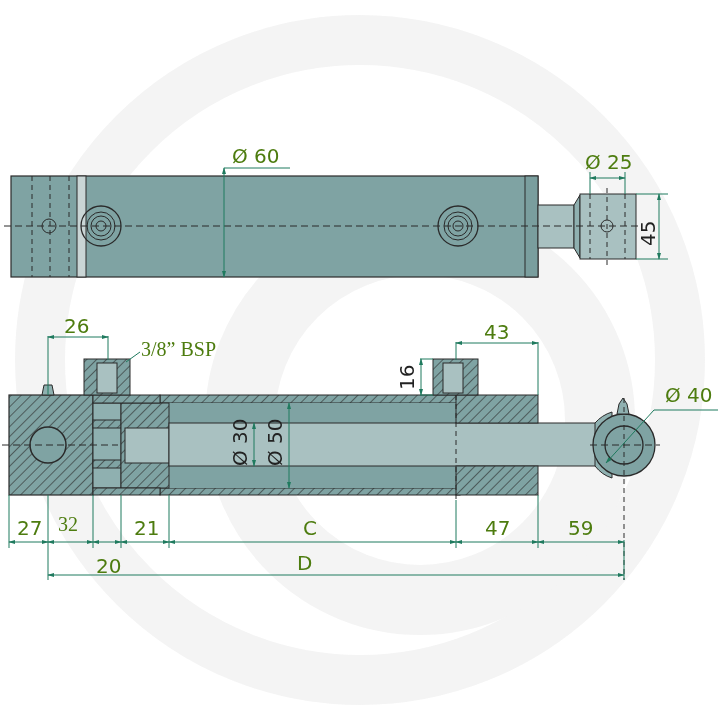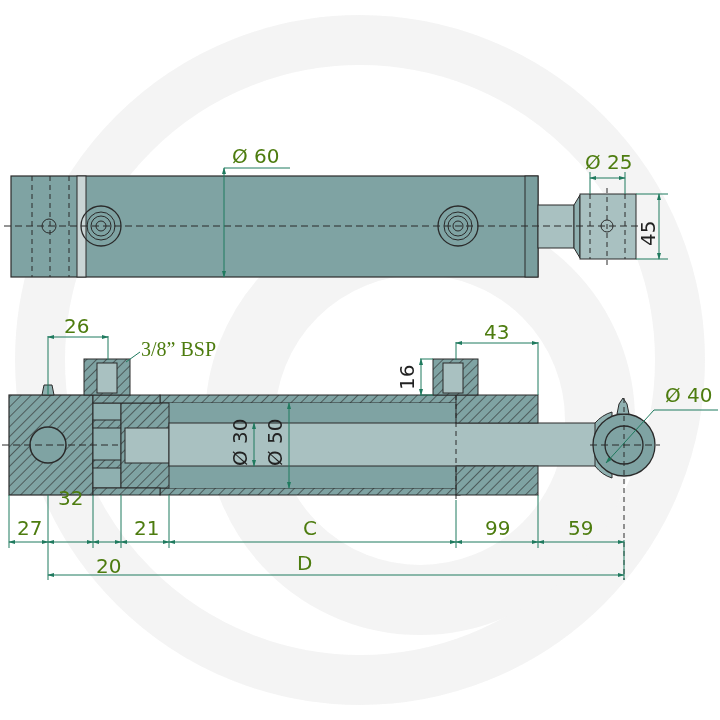--- a/index.html
+++ b/index.html
@@ -161,20 +161,20 @@
 
 <span class="lbl" style="left:64px;top:316px;">26</span>
 <span class="lbl" style="left:141px;top:339px;font-family:Liberation Serif, serif;">3/8” BSP</span>
 <span class="lbl" style="left:484px;top:322px;">43</span>
 <span class="vlbl" style="left:397px;top:390px;">16</span>
 <span class="vlbl" style="left:230px;top:466px;">Ø 30</span>
 <span class="vlbl" style="left:265px;top:466px;">Ø 50</span>
 <span class="lbl" style="left:665px;top:385px;">Ø 40</span>
 
 <span class="lbl" style="left:17px;top:518px;">27</span>
-<span class="lbl" style="left:58px;top:488px;">32</span>
+<span class="lbl" style="left:58px;top:514px;font-family:Liberation Serif, serif;">32</span>
 <span class="lbl" style="left:96px;top:518px;margin-top:38px;">20</span>
 <span class="lbl" style="left:134px;top:518px;">21</span>
 <span class="lbl" style="left:303px;top:518px;">C</span>
-<span class="lbl" style="left:485px;top:518px;">99</span>
+<span class="lbl" style="left:485px;top:518px;">47</span>
 <span class="lbl" style="left:568px;top:518px;">59</span>
 <span class="lbl" style="left:297px;top:553px;">D</span>
 </div>
 
 </body></html>

